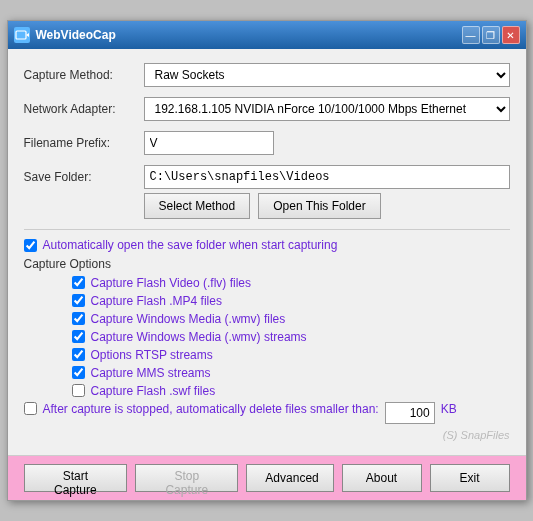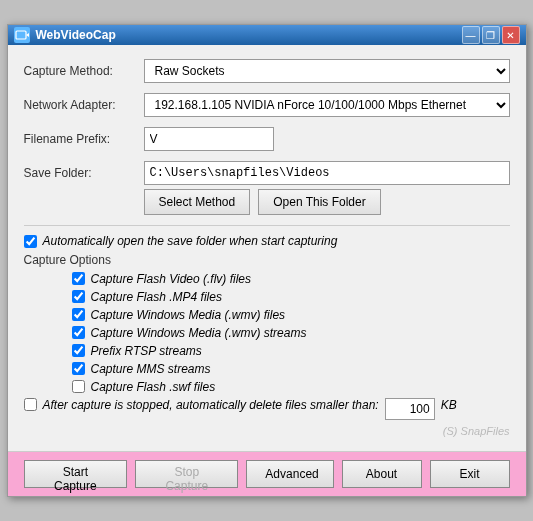--- a/index.html
+++ b/index.html
@@ -19,21 +19,21 @@
       border: 1px solid #999;
       box-shadow: 2px 2px 8px rgba(0,0,0,0.4);
     }
     .title-bar {
       background: linear-gradient(to bottom, #4a90d9, #1c5fa3);
       color: white;
       padding: 4px 6px;
       display: flex;
       align-items: center;
       justify-content: space-between;
-      height: 20px;
+      height: 28px;
     }
     .title-bar-left {
       display: flex;
       align-items: center;
       gap: 6px;
     }
     .title-icon {
       width: 16px;
       height: 16px;
       background: #5cb8ff;
@@ -144,23 +144,22 @@
       align-items: center;
       margin-bottom: 5px;
       gap: 6px;
     }
     .checkbox-row input[type="checkbox"] {
       width: 13px;
       height: 13px;
       margin: 0;
     }
     .checkbox-label {
-      color: #000000;
-      font-size: 12px;
-      font-style: italic;
+      color: #6d28d9;
+      font-size: 12px;
     }
     .section-label {
       color: #333;
       font-size: 12px;
       margin-bottom: 5px;
       font-weight: normal;
     }
     .capture-options-section {
       margin-left: 0;
     }
@@ -300,21 +299,21 @@
       <div class="option-row">
         <input type="checkbox" id="wmv_files" checked="" style="">
         <label class="checkbox-label" for="wmv_files">Capture Windows Media (.wmv) files</label>
       </div>
       <div class="option-row">
         <input type="checkbox" id="wmv_streams" checked="" style="">
         <label class="checkbox-label" for="wmv_streams">Capture Windows Media (.wmv) streams</label>
       </div>
       <div class="option-row">
         <input type="checkbox" id="rtsp" checked="" style="">
-        <label class="checkbox-label" for="rtsp">Prefix RTSP streams</label>
+        <label class="checkbox-label" for="rtsp">Options RTSP streams</label>
       </div>
       <div class="option-row">
         <input type="checkbox" id="mms" checked="" style="">
         <label class="checkbox-label" for="mms">Capture MMS streams</label>
       </div>
       <div class="option-row">
         <input type="checkbox" id="swf" style="">
         <label class="checkbox-label" for="swf">Capture Flash .swf files</label>
       </div>
 

